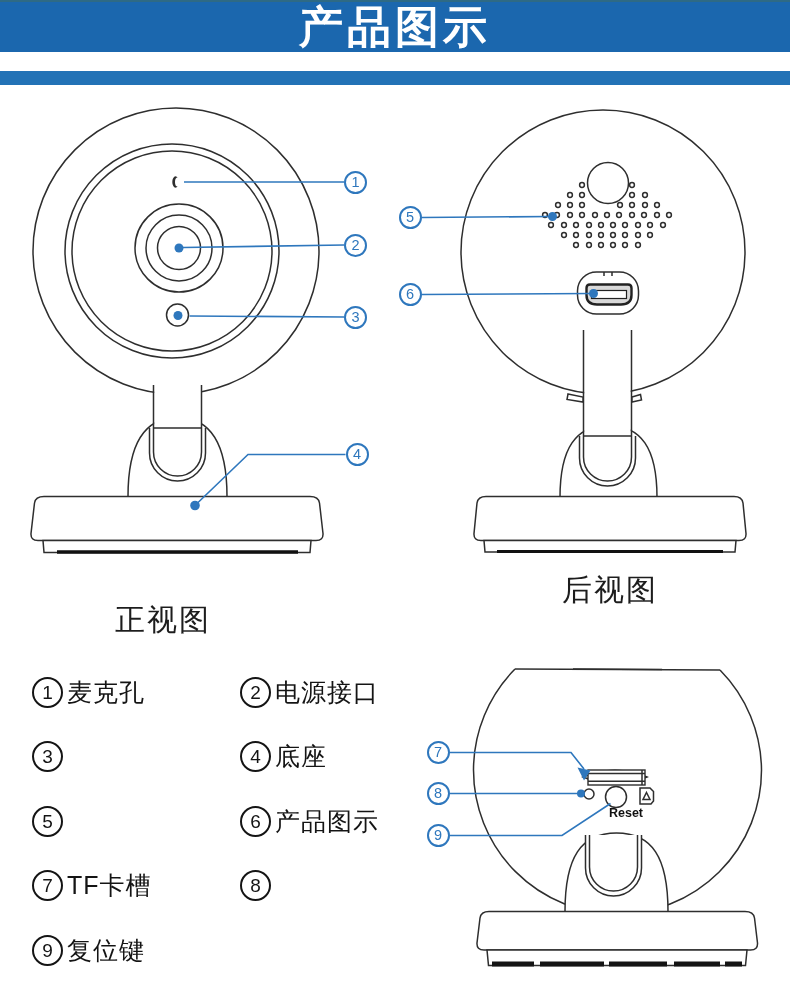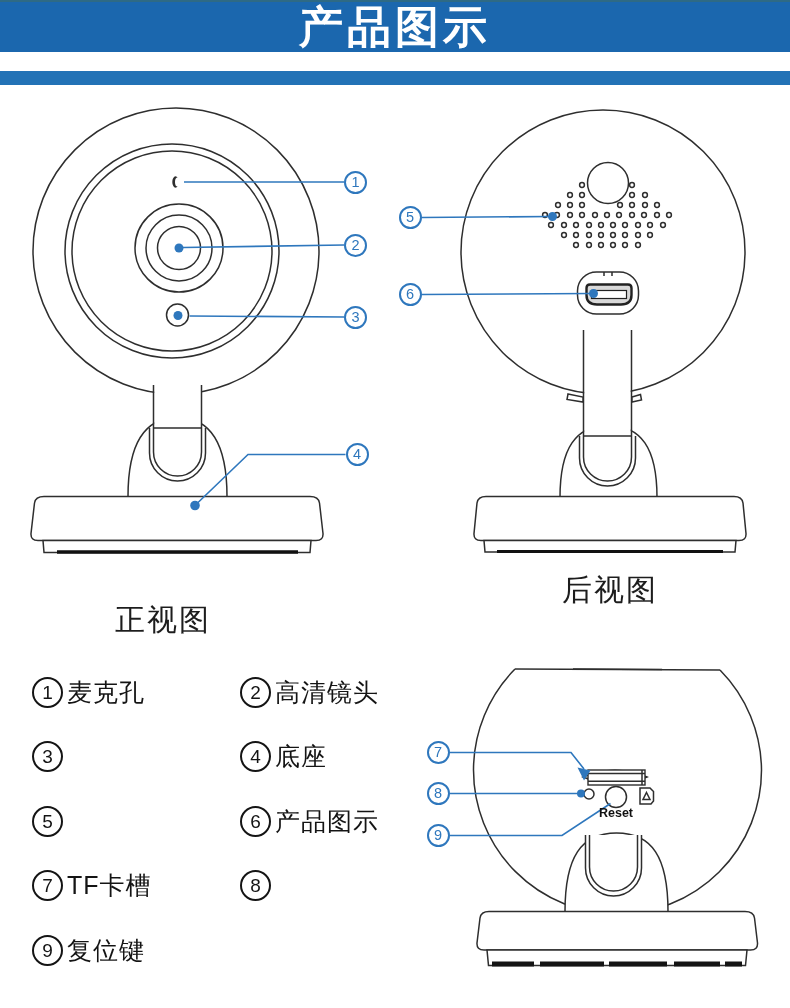--- a/index.html
+++ b/index.html
@@ -18,21 +18,21 @@
   .banner-title{color:#fff;font-size:44px;font-weight:bold;letter-spacing:4px;line-height:1;}
   .stripe{position:absolute;left:0;top:71px;width:790px;height:14px;background:var(--stripe);}
   svg.art{position:absolute;left:0;top:0;z-index:1;}
   .ln{fill:none;stroke:var(--line);stroke-width:1.5;}
   .lnw{fill:#fff;stroke:var(--line);stroke-width:1.5;}
   .bl{fill:none;stroke:var(--blue);stroke-width:1.6;}
   .blf{fill:var(--blue);stroke:none;}
   .view-label{position:absolute;transform:translateX(-50%);font-size:30px;color:#1d1d1d;
               letter-spacing:2px;white-space:nowrap;z-index:2;}
   .reset-label{position:absolute;transform:translateX(-50%);font-size:12.5px;font-weight:bold;
-               color:#111;z-index:2;white-space:nowrap;}
+               color:#111;z-index:2;white-space:nowrap;margin-left:10px;}
   .badge{position:absolute;width:23px;height:23px;border:2px solid var(--blue);border-radius:50%;
          box-sizing:border-box;display:flex;align-items:center;justify-content:center;
          color:var(--blue);font-size:14.5px;line-height:1;background:transparent;z-index:3;}
   .legend{position:absolute;left:32px;top:660px;display:grid;grid-template-columns:208px auto;
           z-index:2;}
   .legend-item{display:flex;align-items:center;height:64.5px;white-space:nowrap;}
   .legend-badge{width:31px;height:31px;border:2px solid var(--ink);border-radius:50%;
                 box-sizing:border-box;display:flex;align-items:center;justify-content:center;
                 color:var(--ink);font-size:19px;line-height:1;flex:none;}
   .legend-label{margin-left:4px;font-size:25px;color:var(--ink);letter-spacing:1px;}
@@ -217,21 +217,21 @@
       <div class="badge" style="left: 426.5px; top: 824px;">9</div>
     </div>
 
   <div class="legend" id="legend">
       <div class="legend-item">
         <span class="legend-badge">1</span>
         <span class="legend-label">麦克孔</span>
       </div>
       <div class="legend-item">
         <span class="legend-badge">2</span>
-        <span class="legend-label">高清镜头</span>
+        <span class="legend-label">电源接口</span>
       </div>
       <div class="legend-item">
         <span class="legend-badge">3</span>
       </div>
       <div class="legend-item">
         <span class="legend-badge">4</span>
         <span class="legend-label">底座</span>
       </div>
       <div class="legend-item">
         <span class="legend-badge">5</span>

